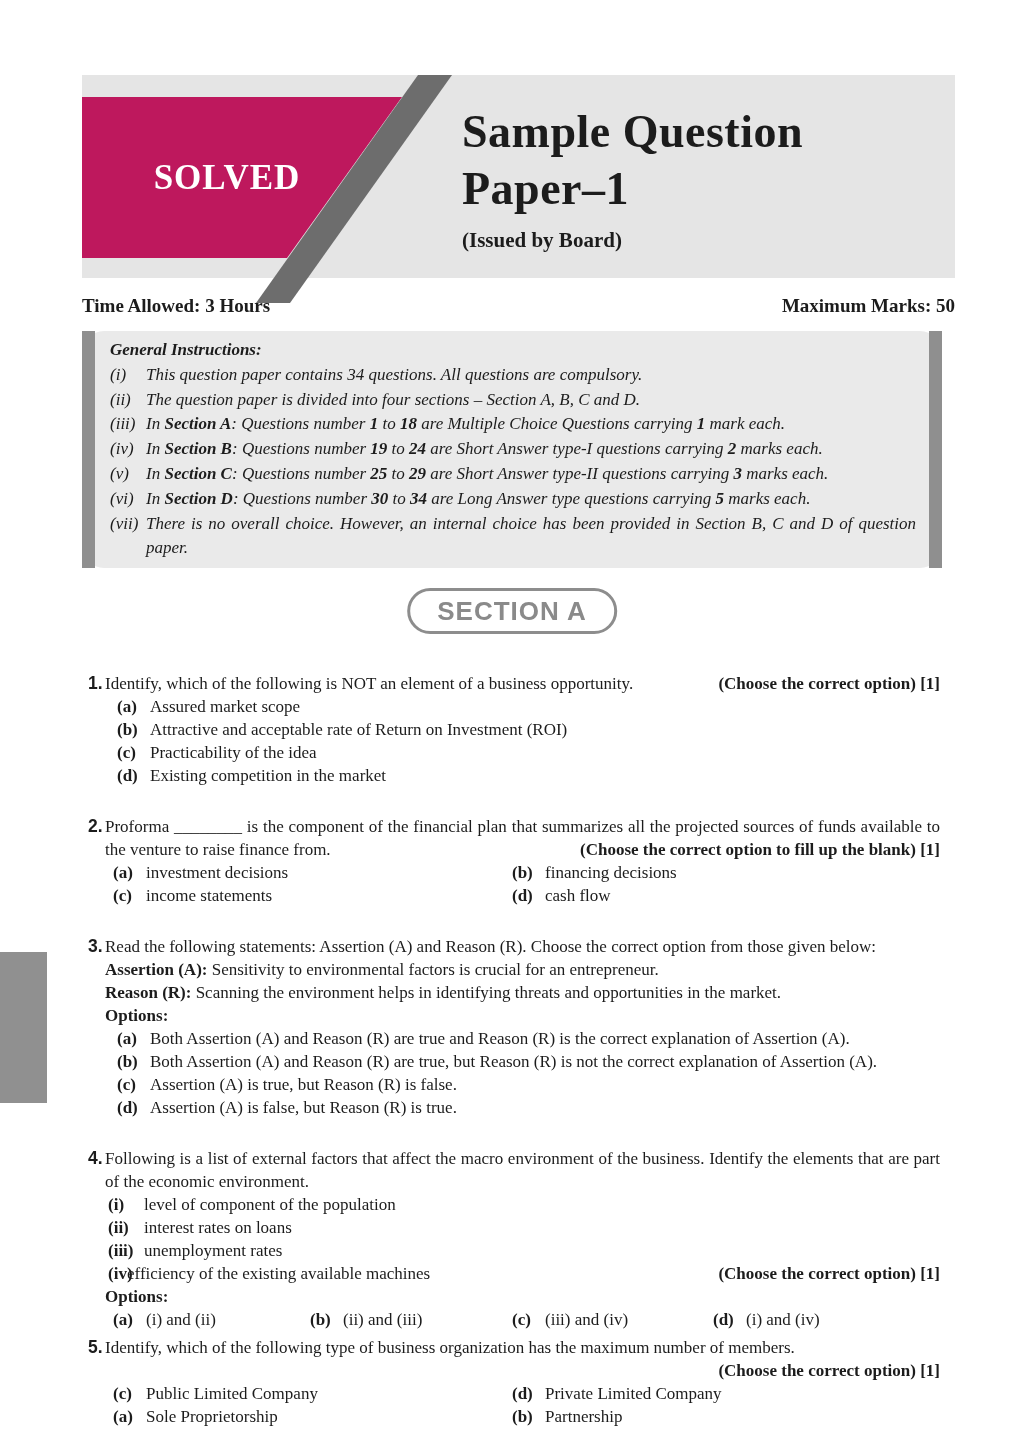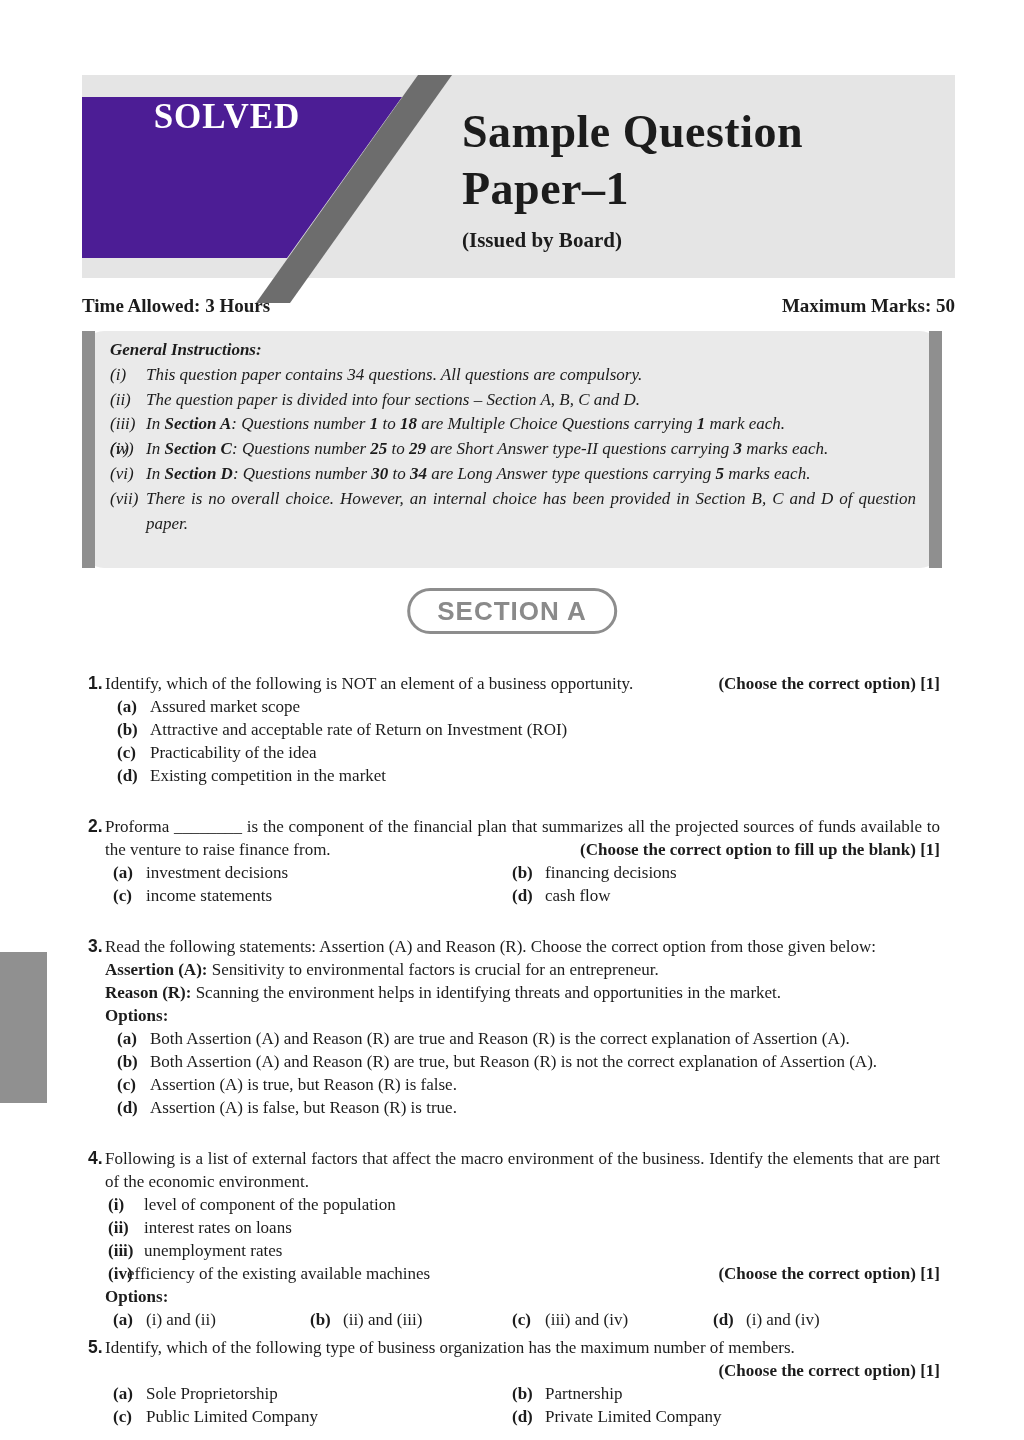--- a/index.html
+++ b/index.html
@@ -6,23 +6,23 @@
   body {
     width:1024px; height:1440px; background:#ffffff; position:relative;
     font-family:"Liberation Serif", serif; color:#1c1c1c;
     -webkit-font-smoothing:antialiased;
   }
   .b { font-weight:bold; }
 
   
   .banner { position:absolute; left:82px; top:75px; width:873px; height:203px; background:#e5e5e5; }
   .solved-box {
-    position:absolute; left:0; top:22px; width:320px; height:161px; background:#4c1d95;
+    position:absolute; left:0; top:22px; width:320px; height:161px; background:#be185d;
     clip-path:polygon(0 0, 320px 0, 205px 161px, 0 161px);
-    display:flex; 
+    display:flex; align-items:center;
   }
   .solved-text {
     display:block; width:290px; text-align:center;
     font-weight:bold; font-size:35px; color:#ffffff; letter-spacing:1px;
   }
   .stripe {
     position:absolute; left:256px; top:75px; width:196px; height:228px; background:#6d6d6d;
     clip-path:polygon(162px 0, 196px 0, 34px 228px, 0 228px);
   }
   .title-wrap { position:absolute; left:380px; top:28px; width:485px; }
@@ -123,20 +123,21 @@
       <div class="gi-item">
         <span class="gi-num">(ii)</span>
         <span><span>The question paper is divided into four sections – Section A, B, C and D.</span></span>
       </div>
       <div class="gi-item">
         <span class="gi-num">(iii)</span>
         <span><span>In </span><span class="b">Section A</span><span>: Questions number </span><span class="b">1</span><span> to </span><span class="b">18</span><span> are Multiple Choice Questions carrying </span><span class="b">1</span><span> mark each.</span></span>
       </div>
       <div class="gi-item">
         <span class="gi-num">(iv)</span>
+        <span><span>In </span><span class="b">Section B</span><span>: Questions number </span><span class="b">19</span><span> to </span><span class="b">24</span><span> are Short Answer type-I questions carrying </span><span class="b">2</span><span> marks each.</span></span>
       </div>
       <div class="gi-item">
         <span class="gi-num">(v)</span>
         <span><span>In </span><span class="b">Section C</span><span>: Questions number </span><span class="b">25</span><span> to </span><span class="b">29</span><span> are Short Answer type-II questions carrying </span><span class="b">3</span><span> marks each.</span></span>
       </div>
       <div class="gi-item">
         <span class="gi-num">(vi)</span>
         <span><span>In </span><span class="b">Section D</span><span>: Questions number </span><span class="b">30</span><span> to </span><span class="b">34</span><span> are Long Answer type questions carrying </span><span class="b">5</span><span> marks each.</span></span>
       </div>
       <div class="gi-item">
@@ -209,26 +210,26 @@
         <span class="og p3"><span class="olabel">(c)</span><span>(iii) and (iv)</span></span>
         <span class="og p4"><span class="olabel">(d)</span><span>(i) and (iv)</span></span>
       </div>
     </div>
 
     <div class="q">
       <span class="qnum">5.</span>
       <div>Identify, which of the following type of business organization has the maximum number of members.</div>
       <div class="tagline"><span class="tag">(Choose the correct option) [1]</span></div>
       <div class="optrow">
+        <span class="og p1"><span class="olabel">(c)</span><span>Public Limited Company</span></span>
+        <span class="og p3"><span class="olabel">(d)</span><span>Private Limited Company</span></span>
+      </div>
+      <div class="optrow">
         <span class="og p1"><span class="olabel">(a)</span><span>Sole Proprietorship</span></span>
         <span class="og p3"><span class="olabel">(b)</span><span>Partnership</span></span>
       </div>
-      <div class="optrow">
-        <span class="og p1"><span class="olabel">(c)</span><span>Public Limited Company</span></span>
-        <span class="og p3"><span class="olabel">(d)</span><span>Private Limited Company</span></span>
-      </div>
     </div>
 
   </div>
 
   <div class="page-tab"></div>
 
 </div>
 
 </body></html>

